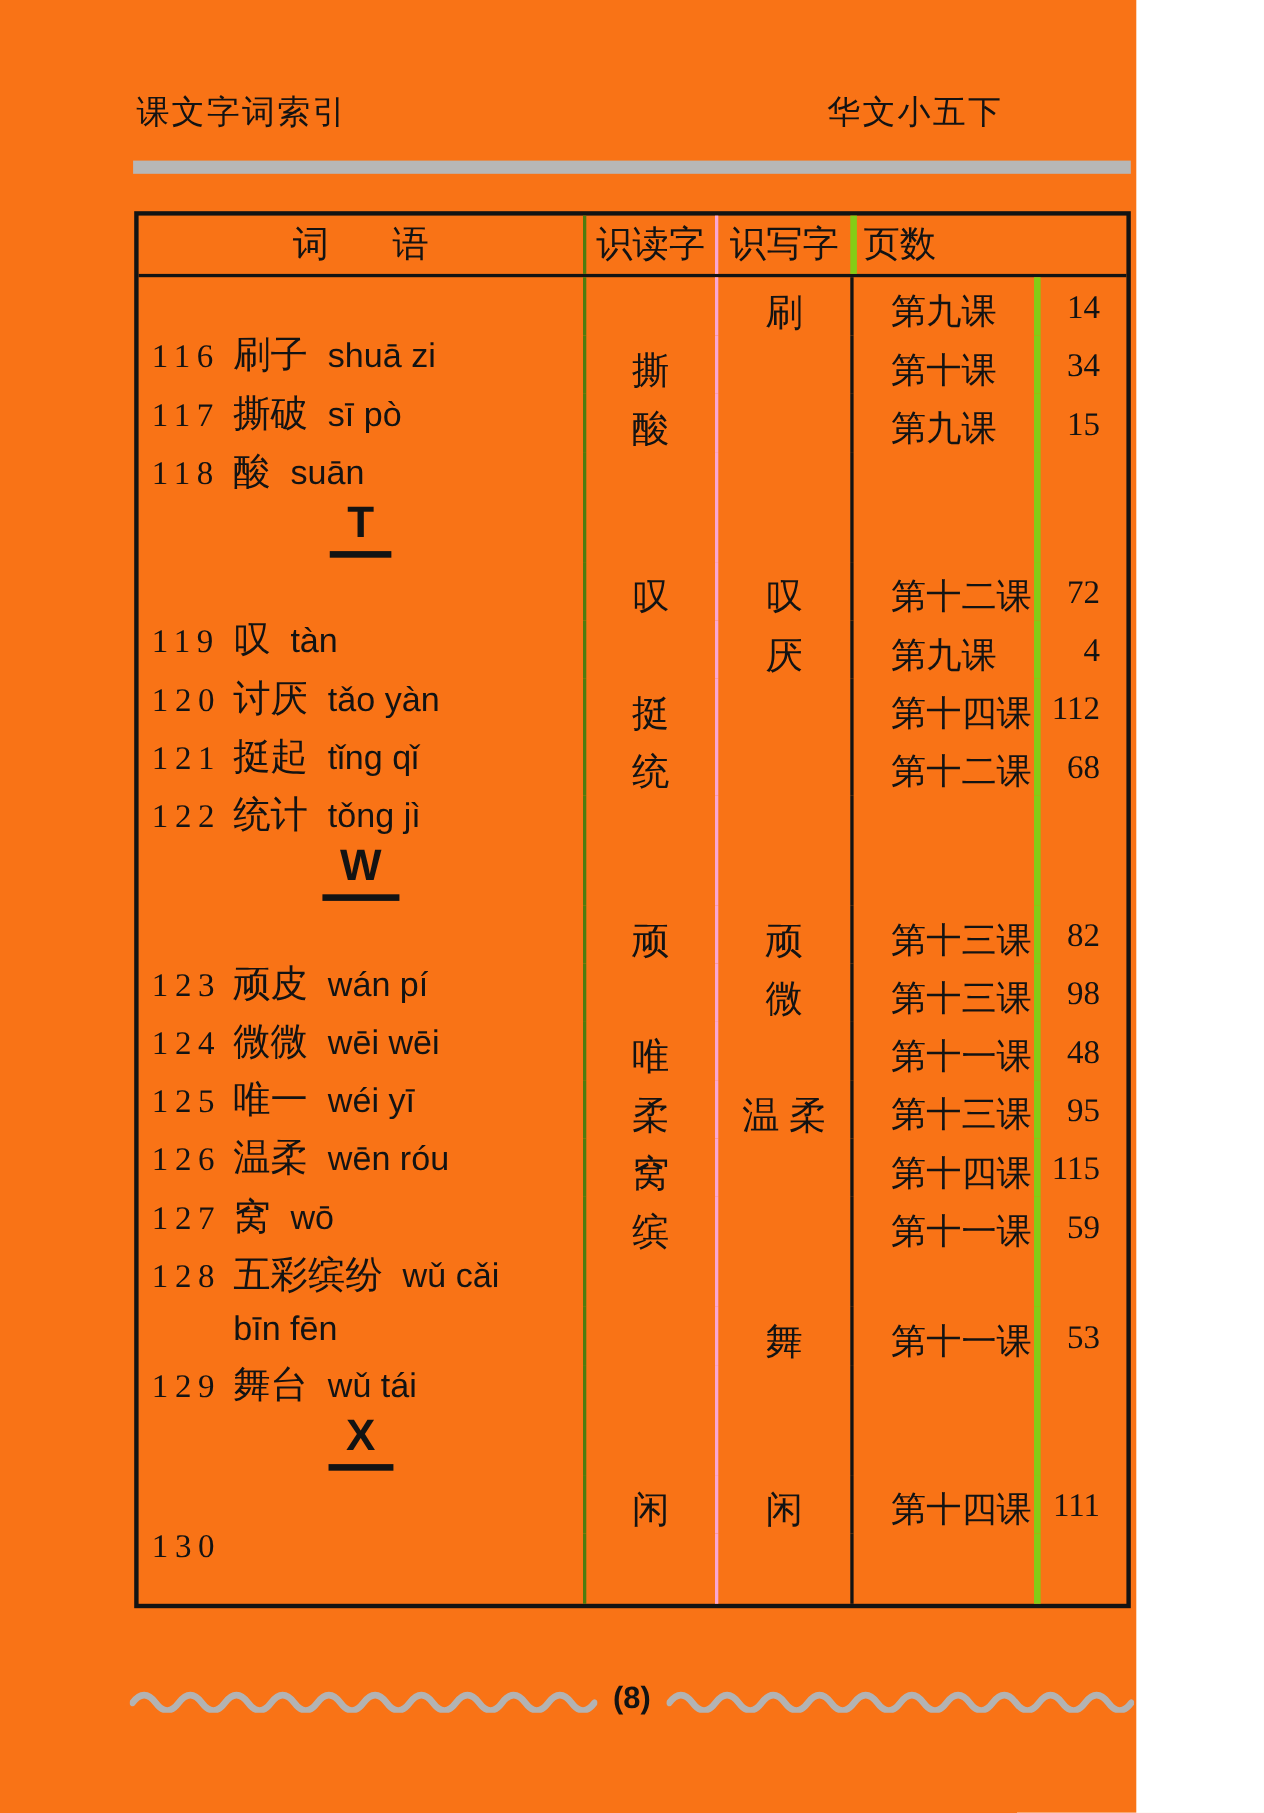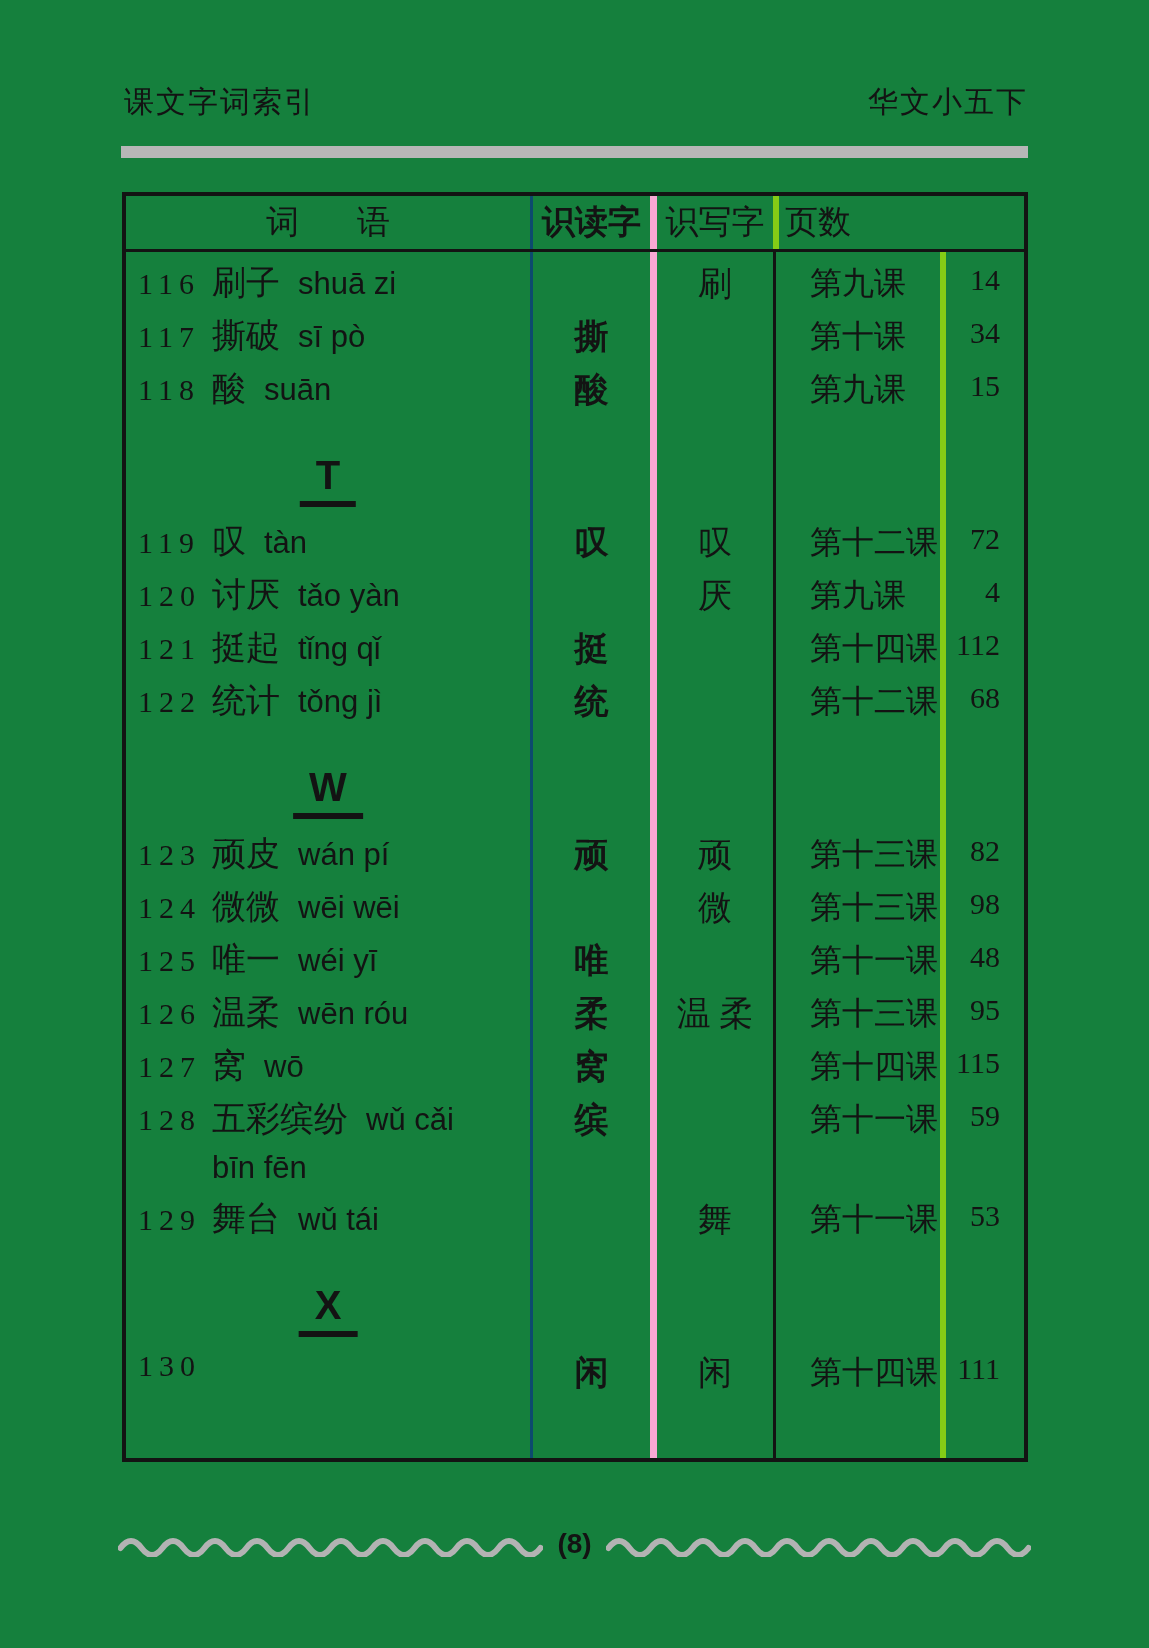--- a/index.html
+++ b/index.html
@@ -1,37 +1,37 @@
 <!DOCTYPE html>
 <html><head>
 <meta charset="utf-8">
 <style>
   html,body{margin:0;padding:0;background:#fff;}
-  .page{position:relative;width:1149px;height:1648px;background:#15803d;overflow:hidden;
+  .page{position:relative;width:1033px;height:1648px;background:#f97316;overflow:hidden;
         font-family:"Liberation Serif","DejaVu Serif",serif;color:#131313;}
   .hdr-left{position:absolute;top:82px;left:124px;font-size:30px;letter-spacing:2px;}
   .hdr-right{position:absolute;top:82px;right:121px;font-size:30px;letter-spacing:2px;text-align:right;}
   .gray-bar{position:absolute;top:146px;left:121px;width:907px;height:12px;background:#b7b7b7;}
   .tbl{position:absolute;top:192px;left:122px;width:906px;height:1270px;
        border:4px solid #131313;box-sizing:border-box;}
   .trow{display:flex;}
   .cell{box-sizing:border-box;}
   .c1{width:404px;}
-  .c2{width:120px;border-left:3px solid #0c4a6e;font-weight:bold;}
-  .c3{width:123px;border-left:7px solid #f9a8d4;}
+  .c2{width:120px;border-left:3px solid #4d7c0f;}
+  .c3{width:123px;border-left:3px solid #f9a8d4;}
   .c4{width:167px;border-left:3px solid #131313;}
   .c5{width:84px;border-left:6px solid #84cc16;}
   .thead{height:56px;border-bottom:3px solid #131313;box-sizing:border-box;}
   .thead .cell{display:flex;align-items:center;justify-content:center;
                font-size:33px;white-space:pre;}
   .row-entry{height:53px;}
   .row-tall{height:100px;}
   .row-section{height:100px;}
   .row-pad{height:64px;}
-  .row-entry .c1{display:flex;align-items:baseline;padding-top:8px;}
+  .row-entry .c1{display:flex;align-items:baseline;padding-top:8px;margin-top:40px;}
   .num{flex:none;width:68px;margin-left:12px;font-size:30px;letter-spacing:6px;}
   .wordblock{margin-left:6px;}
   .word{font-size:34px;margin-right:18px;}
   .pinyin{font-family:"Liberation Sans","DejaVu Sans",sans-serif;font-size:31px;}
   .pinyin2{display:block;font-family:"Liberation Sans","DejaVu Sans",sans-serif;
            font-size:31px;margin-top:8px;}
   .row-entry .c2,.row-entry .c3{font-size:34px;text-align:center;padding-top:9px;white-space:pre;}
   .row-entry .c4{font-size:32px;text-align:left;padding-top:10px;white-space:pre;padding-left:34px;}
   .row-entry .c5{font-size:30px;text-align:right;padding-right:24px;padding-top:11px;}
   .row-section .c1{position:relative;}

